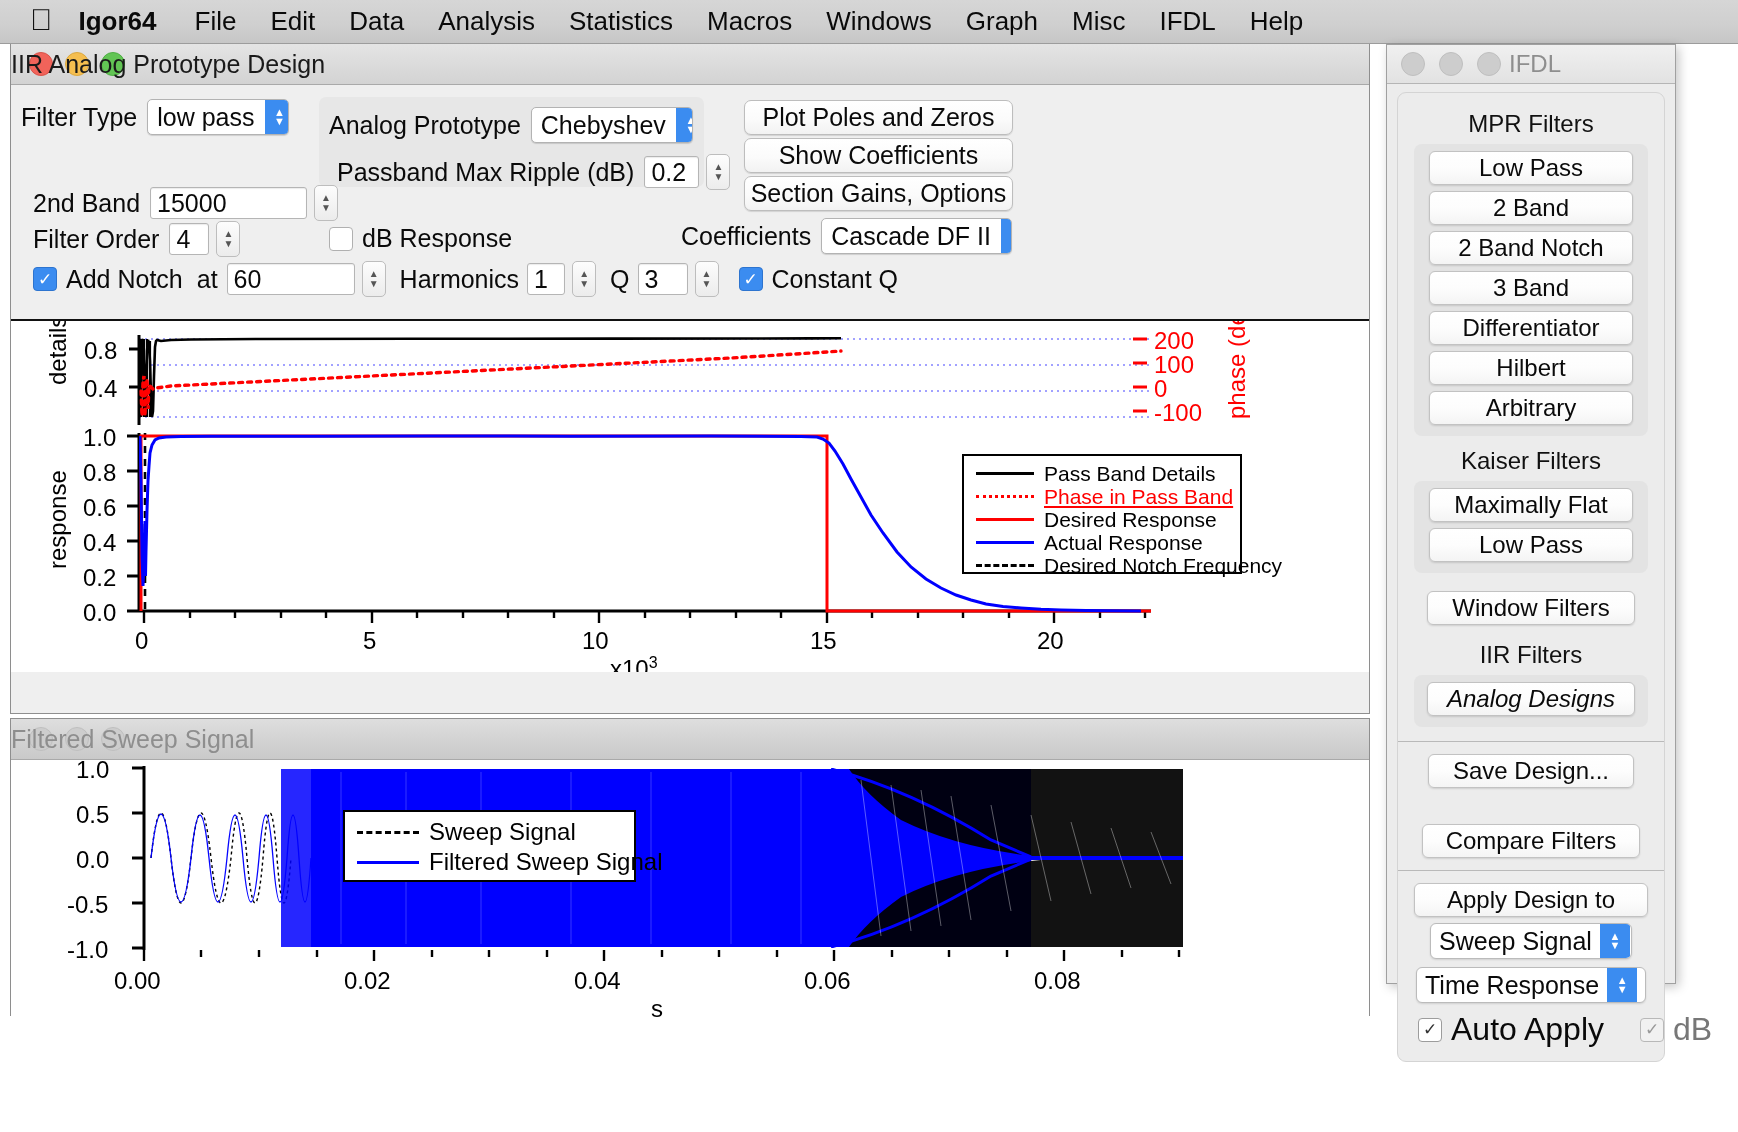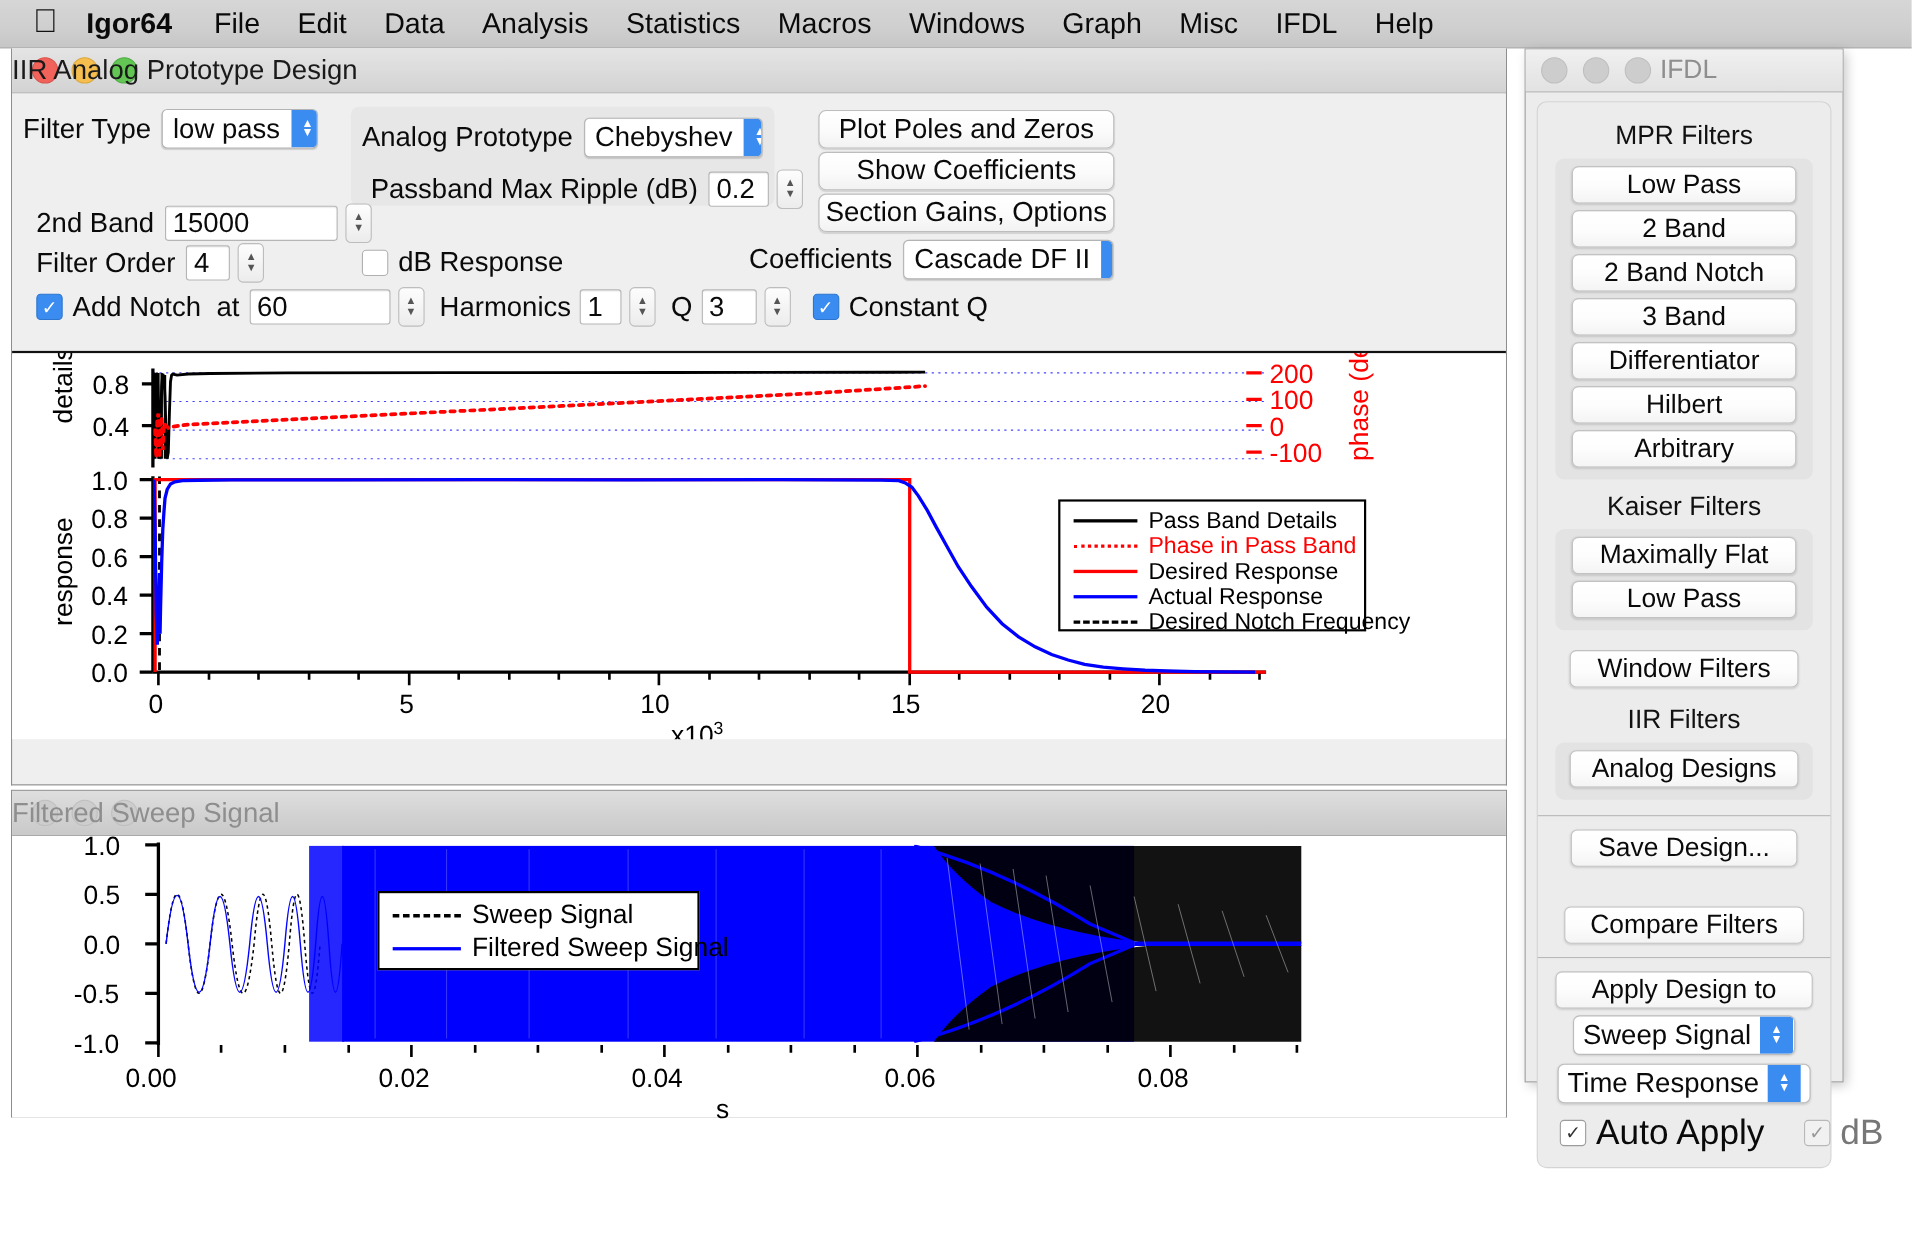--- a/index.html
+++ b/index.html
@@ -145,21 +145,21 @@
   
   #legend1{
     position:absolute;left:951px;top:410px;width:280px;height:120px;
     background:#fff;border:2px solid #000;
     box-sizing:border-box;
     padding:6px 0 0 0;
   }
   .lgrow{display:flex;align-items:center;height:23px;margin-bottom:0;}
   .lgline{width:58px;margin:0 10px 0 12px;flex:0 0 auto;height:0;}
   .lgtext{font-size:21px;color:#000;white-space:nowrap;}
-  .lgtext.red{color:#ff0000;}
+  .lgtext.red{color:#ff0000;text-decoration:underline;}
 
   
   #sweepwin{
     position:absolute;left:10px;top:718px;width:1360px;height:298px;
     background:#fff;border:1px solid #8e8e8e;box-sizing:border-box;
   }
   #sweep-title{
     height:40px;
     background:linear-gradient(to bottom,#dedede 0%,#c9c9c9 100%);
     border-bottom:1px solid #a9a9a9;
@@ -654,21 +654,21 @@
     <div class="sect-title">Kaiser Filters</div>
     <div class="btngroup">
       <div class="sbtn">Maximally Flat</div>
       <div class="sbtn last">Low Pass</div>
     </div>
 
     <div class="sbtn" style="margin-top:18px;width:206px;">Window Filters</div>
 
     <div class="sect-title" style="margin-top:16px;">IIR Filters</div>
     <div class="btngroup">
-      <div class="sbtn last" style="width:206px;">Analog Designs</div>
+      <div class="sbtn last" style="width:206px;font-style:italic;">Analog Designs</div>
     </div>
 
     <div class="hr" style="margin:14px 0 12px;"></div>
 
     <div class="sbtn" style="width:204px;">Save Design...</div>
     <div class="sbtn" style="width:216px;margin-top:36px;">Compare Filters</div>
 
     <div class="hr" style="margin:12px 0 12px;"></div>
 
     <div class="sbtn" style="width:232px;">Apply Design to</div>

